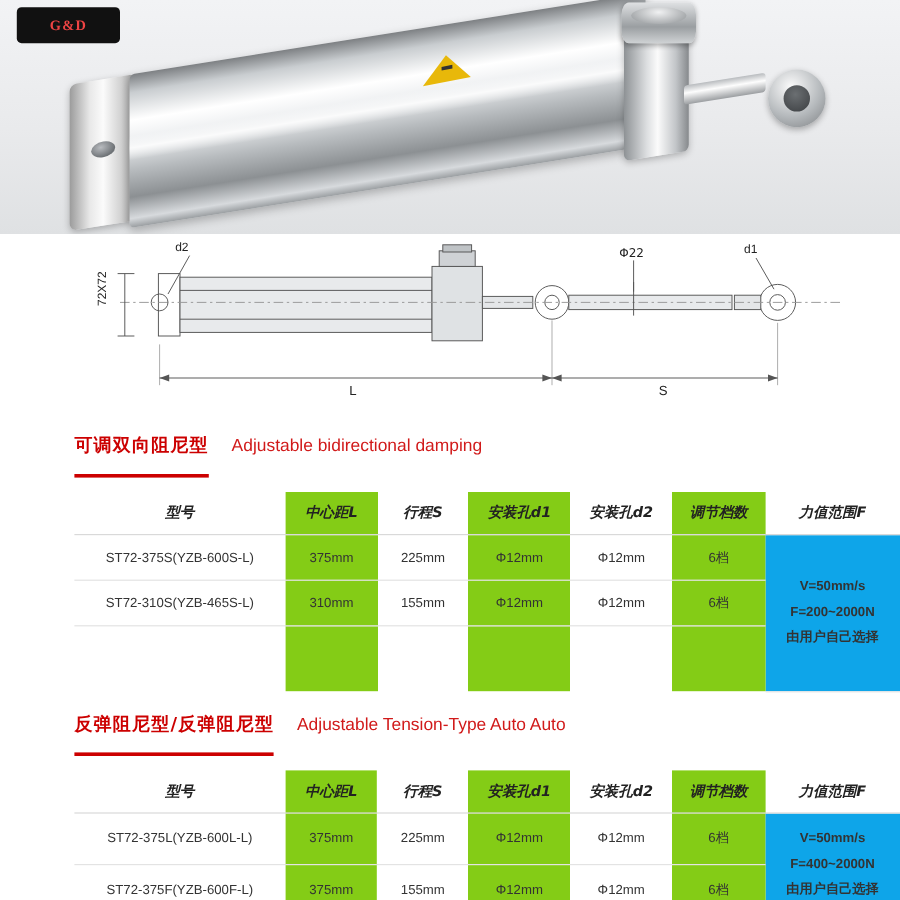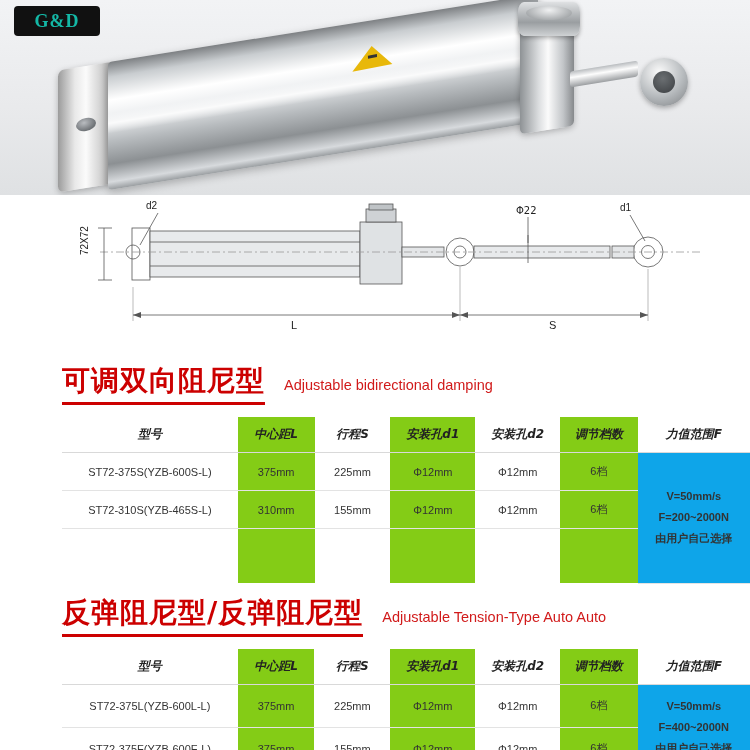--- a/index.html
+++ b/index.html
@@ -16,21 +16,21 @@
     position:absolute;left:0;top:0;width:750px;height:195px;
     background:linear-gradient(180deg,#f2f3f5 0%,#e9eaec 55%,#dfe1e3 100%);
     overflow:hidden;
   }
   .logo{
     position:absolute;left:14px;top:6px;width:86px;height:30px;
     background:#111;border-radius:4px;
     display:flex;align-items:center;justify-content:center;
   }
   .logo span{
-    color:#14b8a6;font-weight:bold;font-size:18px;letter-spacing:1px;
+    color:#ef4444;font-weight:bold;font-size:12px;letter-spacing:1px;
     font-family:"Liberation Serif", serif;
   }
   
   .cyl-end-l{
     position:absolute;left:58px;top:66px;width:56px;height:122px;
     background:linear-gradient(90deg,#9b9b9b,#e8e8e8 30%,#fbfbfb 50%,#cfcfcf 78%,#8e8e8e);
     border-radius:6px;
     transform:skewY(-9deg);
     box-shadow:0 2px 6px rgba(0,0,0,.25);
   }
@@ -89,23 +89,23 @@
   .rod-eye:after{
     content:"";position:absolute;left:13px;top:13px;width:22px;height:22px;border-radius:50%;
     background:radial-gradient(circle at 45% 35%,#6b6f72,#3b3e41);
   }
   
   .draw{position:absolute;left:0;top:195px;width:750px;height:150px;}
   
   .section{position:absolute;left:0;width:750px;}
   .sec-head{display:flex;align-items:baseline;padding-left:62px;}
   .sec-cn{
-    color:#cc0000;font-weight:bold;font-size:28px;
+    color:#cc0000;font-weight:bold;font-size:15px;
     font-family:"DejaVu Sans", sans-serif;letter-spacing:1px;
-    border-bottom:3px solid #cc0000;padding-bottom:2px;
+    border-bottom:3px solid #cc0000;padding-bottom:14px;
   }
   .sec-en{color:#d11a1a;font-size:14.5px;margin-left:19px;}
   table{border-collapse:collapse;font-size:11px;}
   .tbl{margin-left:62px;margin-top:12px;}
   .tbl th{
     font-weight:bold;font-size:12px;padding:9px 6px;text-align:center;
     border-bottom:1px solid #d9d9d9;white-space:nowrap;
     font-family:"DejaVu Sans", sans-serif;
     font-style:italic;
   }

